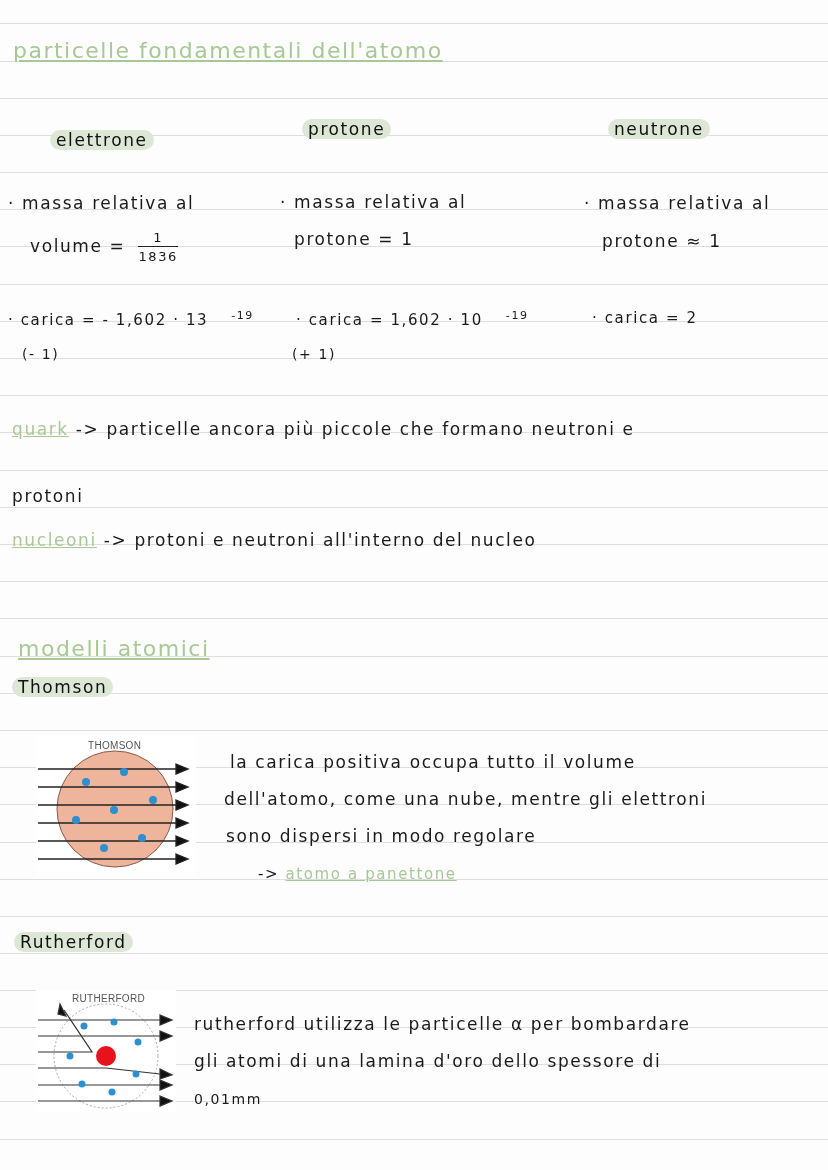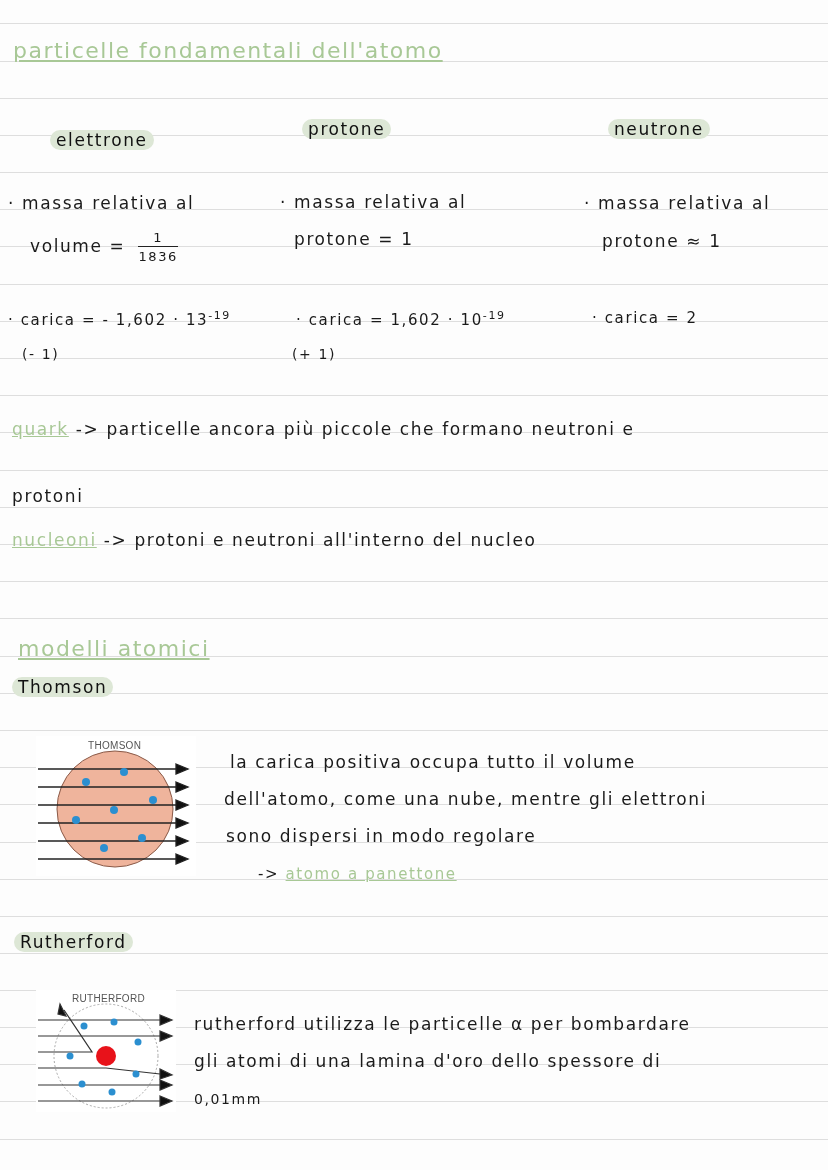--- a/index.html
+++ b/index.html
@@ -13,21 +13,21 @@
   .txt { position: absolute; white-space: nowrap; letter-spacing: 1.6px; font-size: 17px; line-height: 20px; }
   .green { color: #a8c896; text-decoration: underline; }
   .h1 { font-size: 22px; letter-spacing: 1.5px; line-height: 26px; }
   .pill {
     background: #dde7d6; border-radius: 10px; padding: 0 6px;
     color: #111;
   }
   .frac { display: inline-block; vertical-align: middle; text-align: center; margin-left: 6px; font-size: 13px; line-height: 15px; }
   .frac .num { display: block; border-bottom: 1.5px solid #222; padding: 0 10px 1px 10px; }
   .frac .den { display: block; padding-top: 2px; }
-  sup { font-size: 11px; }
+  sup { font-size: 11px; margin-left: 23px; }
   .diagram { position: absolute; background: #fff; }
   .diagram-title { position: absolute; font-size: 10px; color: #555; letter-spacing: 0.3px; font-family: "Liberation Sans", sans-serif; }
 </style>
 </head>
 <body>
 
 <div>
   <div class="rule" style="top:23px"></div>
     <div class="rule" style="top:61px"></div>
     <div class="rule" style="top:98px"></div>

